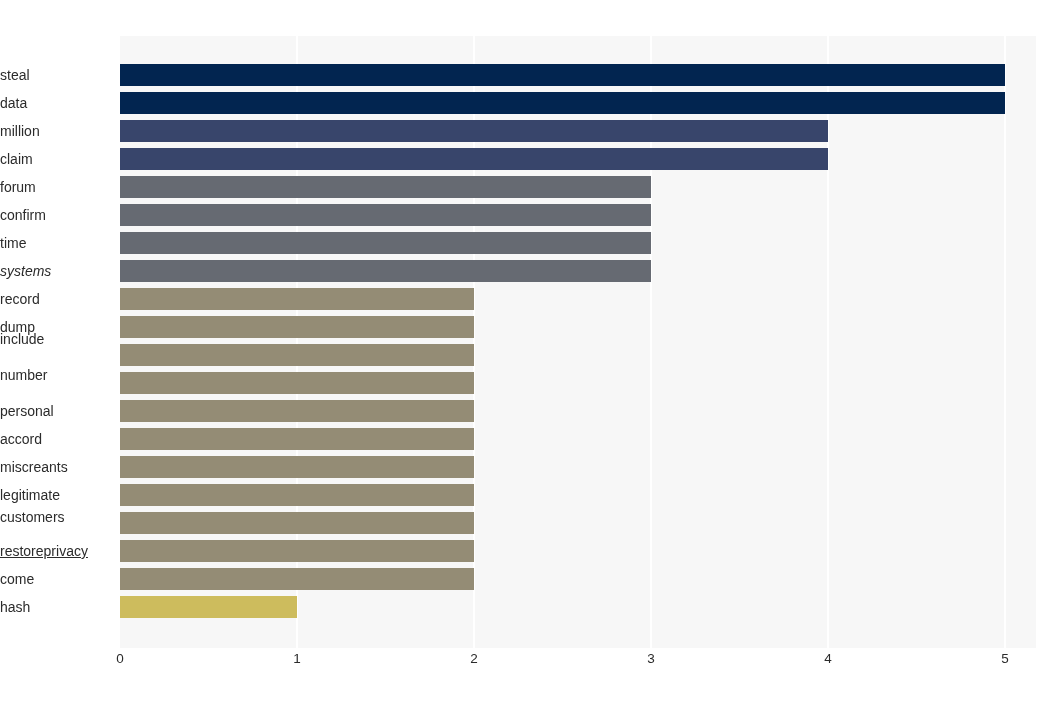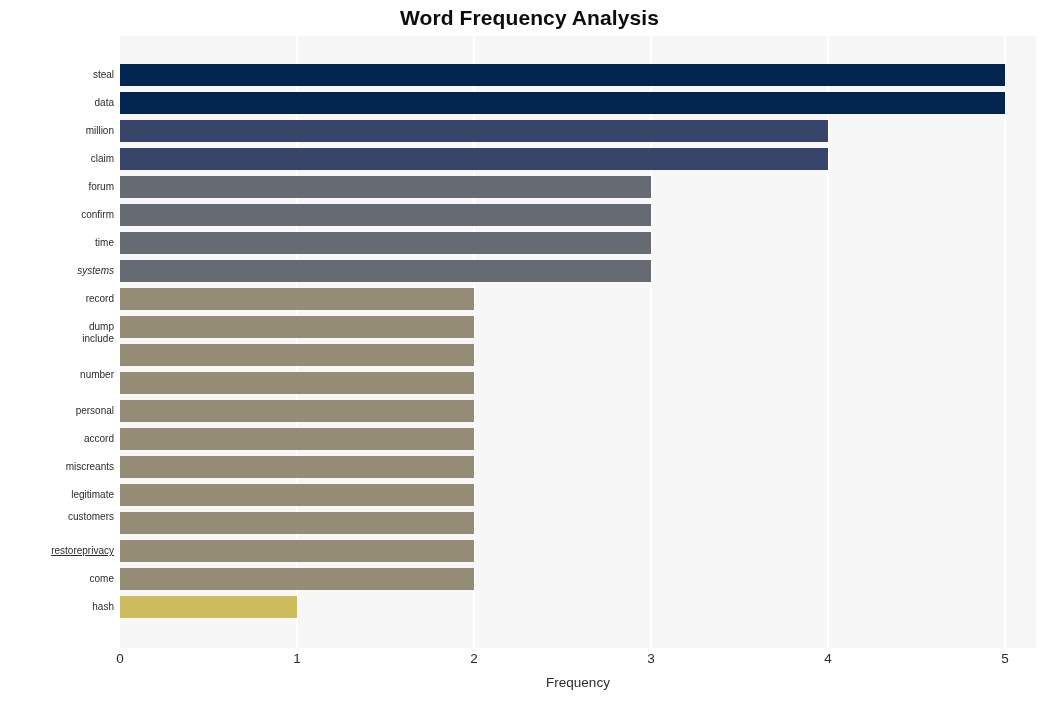--- a/index.html
+++ b/index.html
@@ -74,22 +74,22 @@
     position: absolute;
     left: 0;
     top: 36px;
     width: 114px;
     height: 612px;
   }
   .ytick {
     position: absolute;
     right: 0;
     width: 114px;
-    text-align: right;
-    font-size: 10px;
+    text-align: left;
+    font-size: 14px;
     color: #2b2b2b;
     line-height: 22px;
     height: 22px;
     white-space: nowrap;
   }
 
   
   .xlabels {
     position: absolute;
     left: 0;
@@ -113,21 +113,20 @@
     text-align: center;
     font-size: 13.5px;
     color: #2b2b2b;
   }
 </style>
 </head>
 <body>
 
 <div class="figure">
 
-  <div class="chart-title">Word Frequency Analysis</div>
 
   <div class="plot-area">
     <div class="grid-layer">
         <div class="gridline" style="left: 176px;"></div>
         <div class="gridline" style="left: 353px;"></div>
         <div class="gridline" style="left: 530px;"></div>
         <div class="gridline" style="left: 707px;"></div>
         <div class="gridline" style="left: 884px;"></div>
       </div>
     <div class="bars-layer">
@@ -179,15 +178,14 @@
 
   <div class="xlabels">
       <div class="xtick" style="left: 120px;">0</div>
       <div class="xtick" style="left: 297px;">1</div>
       <div class="xtick" style="left: 474px;">2</div>
       <div class="xtick" style="left: 651px;">3</div>
       <div class="xtick" style="left: 828px;">4</div>
       <div class="xtick" style="left: 1005px;">5</div>
     </div>
 
-  <div class="axis-title-x">Frequency</div>
 
 </div>
 
 </body></html>

